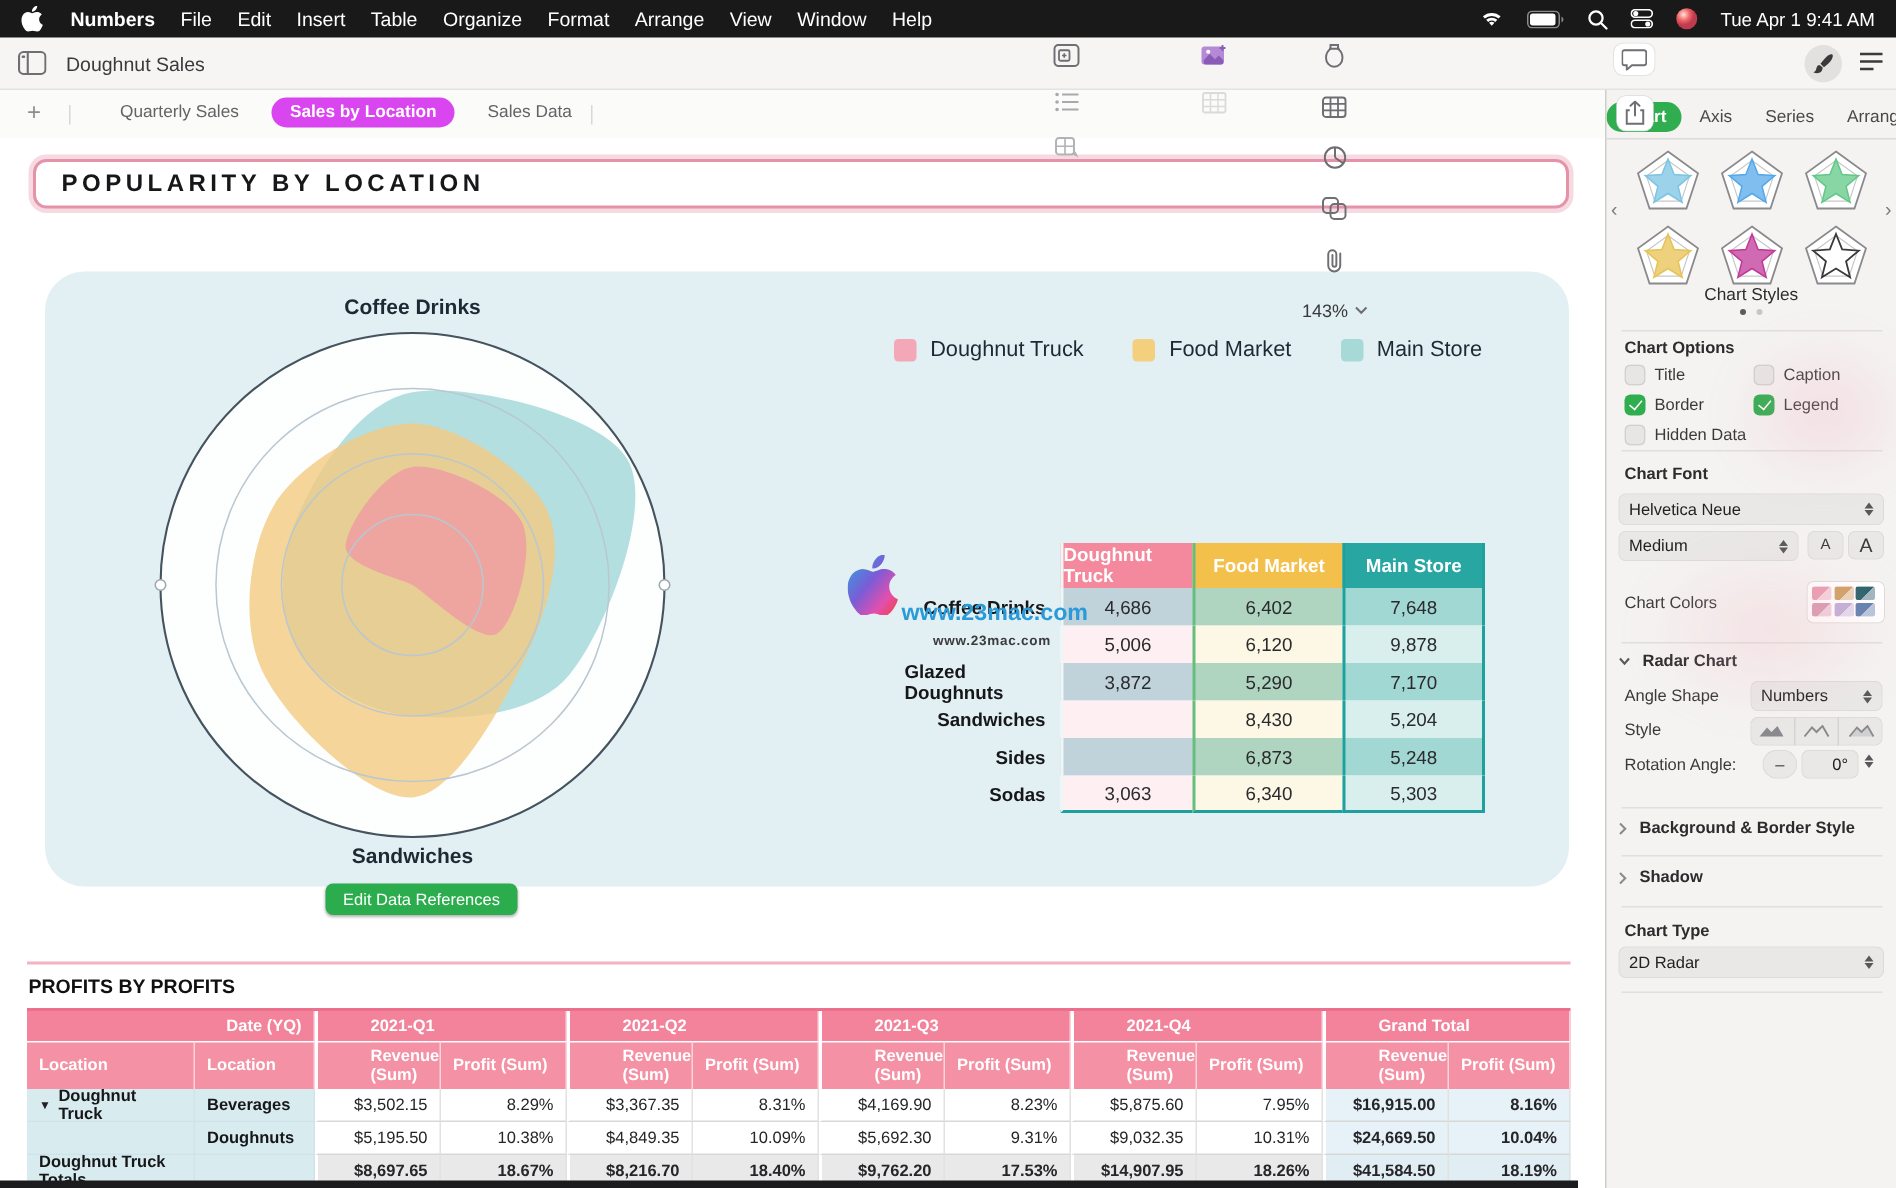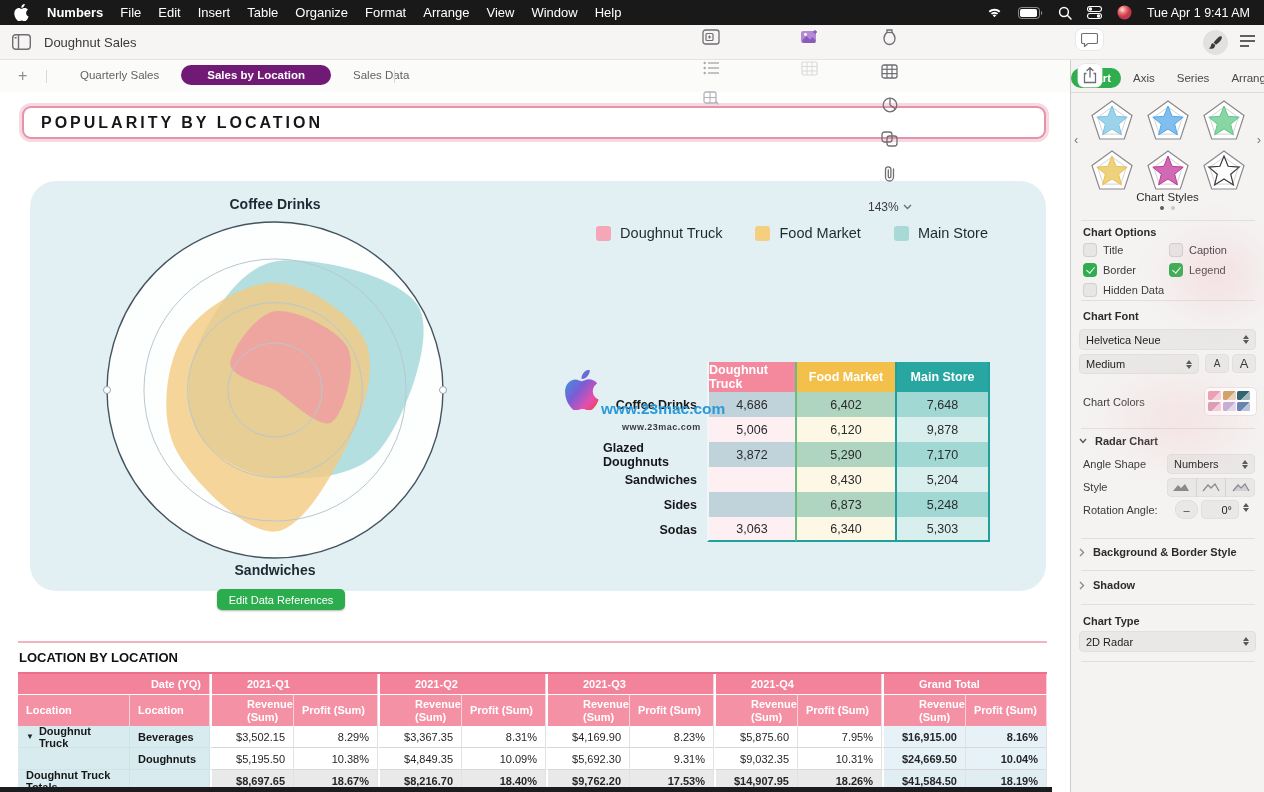--- a/index.html
+++ b/index.html
@@ -28,21 +28,21 @@
   #brush-btn { position:absolute; right:36px; top:5px; width:25px; height:25px; border-radius:50%;
     background:#e2e1df; display:flex; align-items:center; justify-content:center; }
   #fmt-lines { position:absolute; right:8px; top:9px; }
 
   
   #tabbar { position:absolute; left:0; top:60px; width:1070px; height:32px; background:#fbfbfa; z-index:30; }
   #tab-add { position:absolute; left:18px; top:7px; font-size:16px; color:#8e8e93; }
   .tabsep { position:absolute; top:10px; width:1px; height:13px; background:#d9d8d6; }
   #tabs { position:absolute; left:58px; top:5px; display:flex; align-items:center; gap:0; }
   .sheet-tab { font-size:11.5px; color:#636366; padding:4px 22px; border-radius:11px; white-space:nowrap; }
-  .sheet-tab.active { background:#701a75; color:#fff; font-weight:600; padding:4px 26px;text-align:center; }
+  .sheet-tab.active { background:#d946ef; color:#fff; font-weight:600; padding:4px 12px;text-align:center; }
 
   
   #canvas { position:absolute; left:0; top:92px; width:1070px; height:700px; background:#fff; overflow:hidden; }
 
   #title-box { position:absolute; left:22px; top:14px; width:1024px; height:33px; background:#fff;
     border:2px solid #e593a9; border-radius:9px; box-shadow:0 0 0 3px #f6d9e1; display:flex; align-items:center; }
   #title-box span { margin-left:17px; font-size:16px; font-weight:800; letter-spacing:3px; color:#17171a; }
 
   #chart-panel { position:absolute; left:30px; top:89px; width:1016px; height:410px; border-radius:26px;
     background:#e2f0f4; }
@@ -423,21 +423,21 @@
         <div class="cell vcell c3 lastrow" style="background: rgb(217, 239, 238);">5,303</div>
       </div>
   </div>
 
   <div class="handle" style="left:103px;top:294px"></div>
   <div class="handle" style="left:439px;top:294px"></div>
 
   <div id="edit-btn">Edit Data References</div>
 
   <div id="profits-rule"></div>
-  <div id="profits-heading">LOCATION BY LOCATION</div>
+  <div id="profits-heading">PROFITS BY PROFITS</div>
   <div id="profits">
       <div class="hc h1 right" style="grid-column: 1 / span 2;">Date (YQ)</div>
       <div class="hc h1 grpsep" style="grid-column: 3 / span 2;">2021-Q1</div>
       <div class="hc h1 grpsep" style="grid-column: 5 / span 2;">2021-Q2</div>
       <div class="hc h1 grpsep" style="grid-column: 7 / span 2;">2021-Q3</div>
       <div class="hc h1 grpsep" style="grid-column: 9 / span 2;">2021-Q4</div>
       <div class="hc h1 grpsep" style="grid-column: 11 / span 2;">Grand Total</div>
       <div class="hc h2">Location</div>
       <div class="hc h2">Location</div>
       <div class="hc h2 grpsep">Revenue (Sum)</div>

